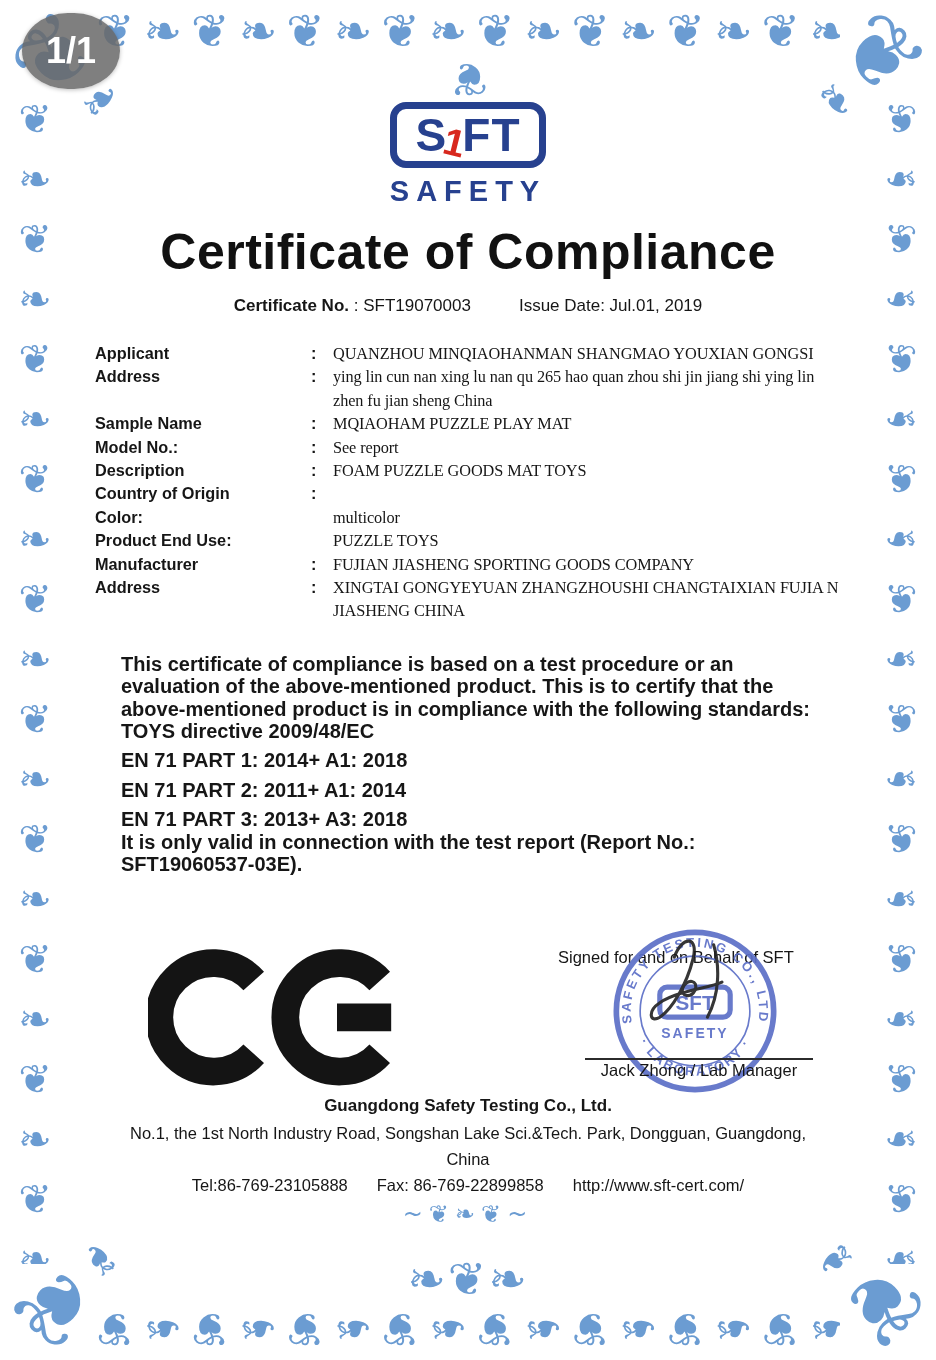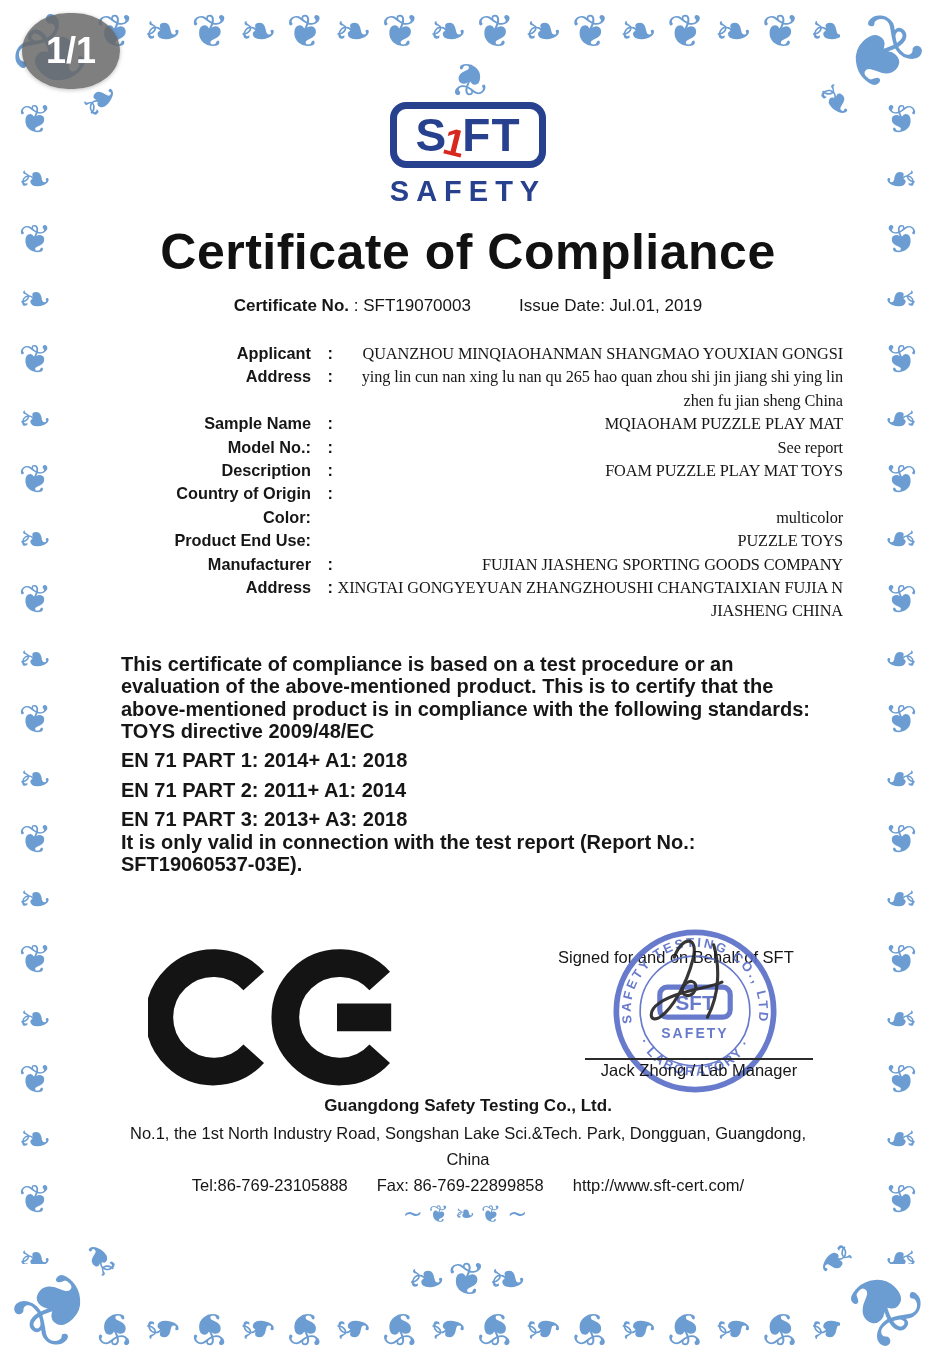--- a/index.html
+++ b/index.html
@@ -44,21 +44,21 @@
 
   
   .title { position:absolute; left:0; right:0; top:223px; text-align:center;
            font-size:50px; font-weight:bold; color:#111; letter-spacing:0.5px; }
   .certline { position:absolute; left:0; right:0; top:296px; text-align:center; font-size:17px; }
   .certline .bold { font-weight:bold; }
   .certline .gap { display:inline-block; width:48px; }
 
   
   .fields { position:absolute; left:95px; top:342px; width:748px; font-size:16.3px; }
-  .frow { display:grid; grid-template-columns:216px 22px 1fr; line-height:23.4px;text-align:right; }
+  .frow { display:grid; grid-template-columns:216px 22px 1fr; line-height:23.4px; }
   .flabel { font-weight:bold; }
   .fvalue { letter-spacing:-0.1px;font-family:Liberation Serif, serif; }
 
   
   .statement { position:absolute; left:121px; top:653px; width:706px; font-weight:bold; font-size:20px; }
   .stmt { line-height:22.3px; }
   .std { line-height:22.5px; margin-top:0; }
   .std.en { margin-top:7px; }
 
   
@@ -137,21 +137,21 @@
       <span class="fvalue">MQIAOHAM PUZZLE PLAY MAT</span>
     </div>
     <div class="frow">
       <span class="flabel">Model No.:</span>
       <span class="fcolon flabel">:</span>
       <span class="fvalue">See report</span>
     </div>
     <div class="frow">
       <span class="flabel">Description</span>
       <span class="fcolon flabel">:</span>
-      <span class="fvalue">FOAM PUZZLE PLAY MAT TOYS</span>
+      <span class="fvalue">FOAM PUZZLE GOODS MAT TOYS</span>
     </div>
     <div class="frow">
       <span class="flabel">Country of Origin</span>
       <span class="fcolon flabel">:</span>
     </div>
     <div class="frow">
       <span class="flabel">Color:</span>
       <span class="fcolon flabel"></span>
       <span class="fvalue">multicolor</span>
     </div>

